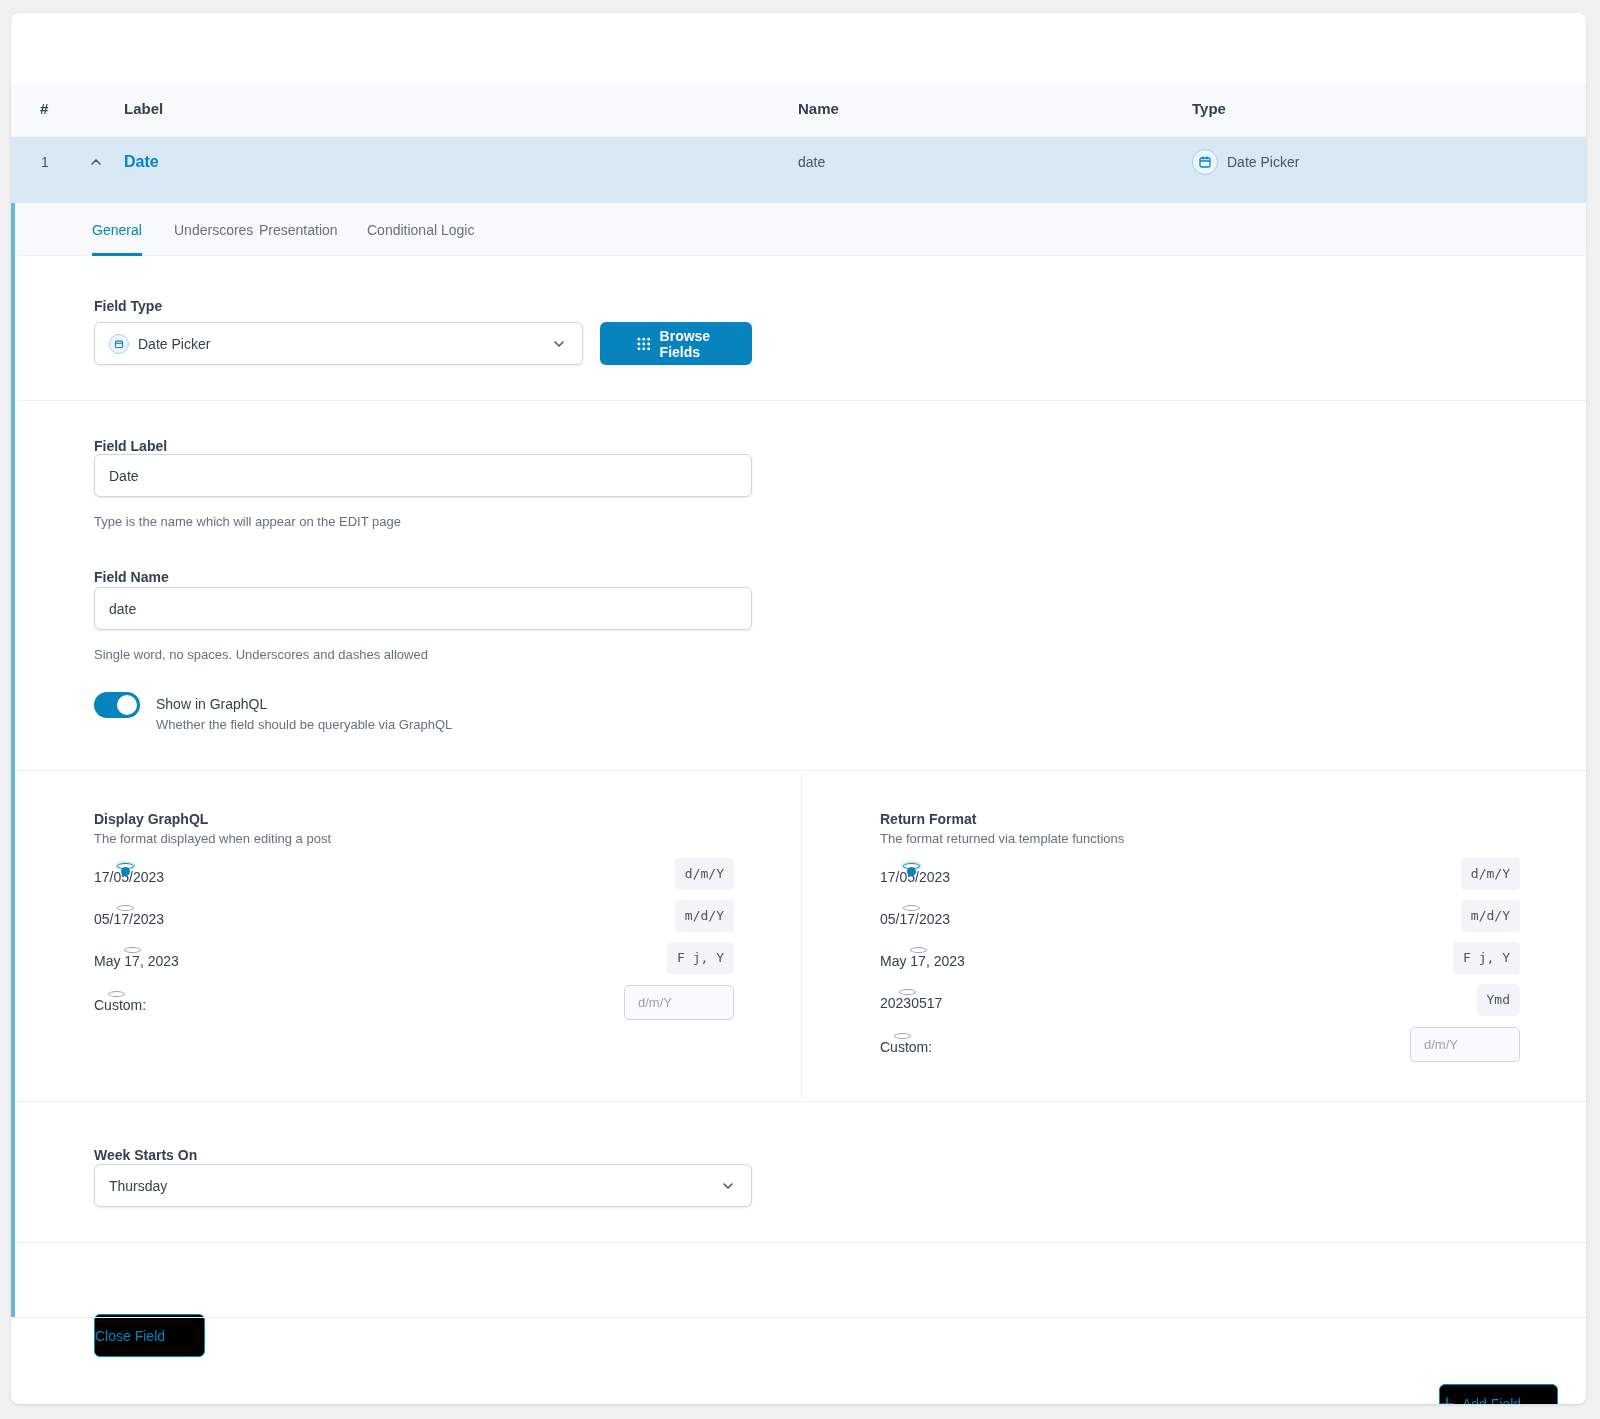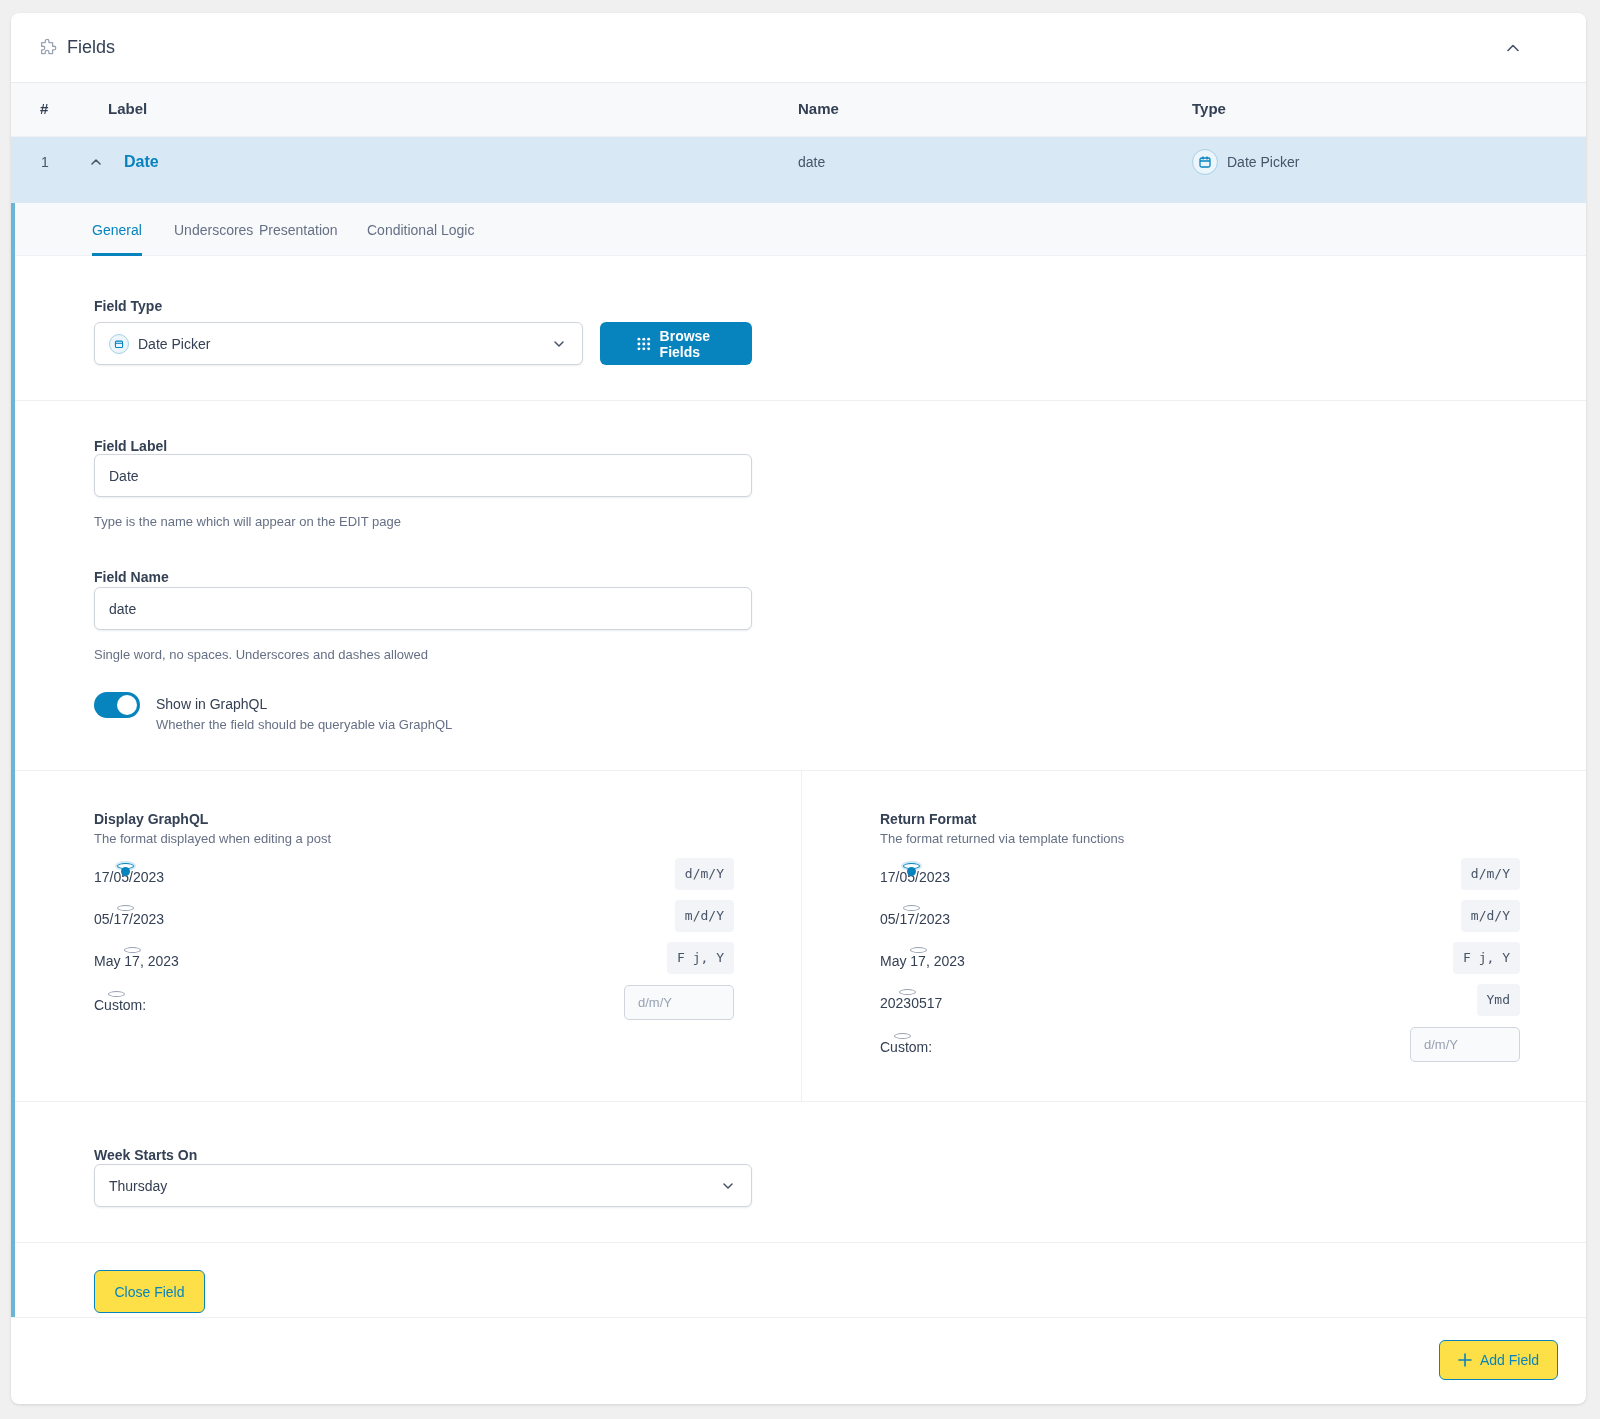--- a/index.html
+++ b/index.html
@@ -25,51 +25,42 @@
   .tab { position: absolute; top: 19px; cursor: pointer; }
   .tab.active { color: #0783be; }
   .tab.active::after { content: ""; position: absolute; left: 0; right: 0; top: 31px; height: 3px; background: #0783be; }
 
   .sec { position: absolute; left: 0; width: 100%; border-bottom: 1px solid #eef0f3; }
   .lbl { position: absolute; font-size: 14px; font-weight: bold; color: #344054; }
   .help { position: absolute; font-size: 13px; color: #667085; }
   .input { position: absolute; height: 43px; background: #fff; border: 1px solid #d0d5dd; border-radius: 6px; box-shadow: 0 1px 2px rgba(16,24,40,0.08); font-size: 14px; color: #344054; padding: 13px 14px; font-family: "Liberation Sans", sans-serif; }
   .select-chev { position: absolute; width: 14px; height: 14px; }
   .btn-primary { position: absolute; background: #0783be; color: #fff; border-radius: 6px; font-size: 14px; font-weight: bold; display: flex; align-items: center; justify-content: center; gap: 8px; cursor: pointer; padding-left: 36px; }
-  .btn-outline { position: absolute; background: #fde047; color: #0783be; border: 1px solid #0783be; border-radius: 6px; font-size: 14px; display: flex; align-items: center; justify-content: center; gap: 8px; cursor: pointer; }
+  .btn-outline { position: absolute; background: #000000; color: #0783be; border: 1px solid #0783be; border-radius: 6px; font-size: 14px; display: flex; align-items: center; gap: 8px; cursor: pointer; margin-top: 44px; }
 
   .toggle { position: absolute; width: 46px; height: 26px; background: #0783be; border-radius: 13px; cursor: pointer; }
   .toggle::after { content: ""; position: absolute; right: 3px; top: 3px; width: 20px; height: 20px; border-radius: 50%; background: #fff; }
 
   .radio-row { position: absolute; left: 0; height: 22px; font-size: 14px; color: #344054; display: flex; align-items: center; cursor: pointer; flex-direction: column; }
   .radio { width: 17px; height: 17px; border-radius: 50%; border: 1px solid #98a2b3; background: #fff; margin-right: 8px; position: relative; }
   .radio.checked { border-color: #0783be; box-shadow: 0 0 0 2px #d0e9f5; }
   .radio.checked::after { content: ""; position: absolute; left: 3px; top: 3px; width: 9px; height: 9px; border-radius: 50%; background: #0783be; }
   .code { position: absolute; height: 32px; padding: 0 10px; background: #f2f4f7; border-radius: 4px; font-family: "DejaVu Sans Mono", monospace; font-size: 13px; color: #475467; line-height: 32px; white-space: pre; }
   .custom-input { position: absolute; width: 110px; height: 35px; background: #f9fafb; border: 1px solid #d0d5dd; border-radius: 5px; font-size: 13px; color: #98a2b3; padding: 9px 13px; font-family: "Liberation Sans", sans-serif; }
   .custom-input::placeholder { color: #98a2b3; }
   .vdivider { position: absolute; left: 786px; top: 0; width: 1px; height: 100%; background: #eef0f3; }
 </style>
 </head>
 <body>
 
 <div class="card">
-  <div class="card-header">
-    <svg class="puzzle" viewBox="0 0 24 24" fill="none" stroke="#98a2b3" stroke-width="1.4" stroke-linejoin="round">
-      <path d="M9 3.5a2 2 0 0 1 4 0V5h4v4h1.5a2 2 0 0 1 0 4H17v4h-4v-1.5a2 2 0 0 0-4 0V17H5v-4h1.5a2 2 0 0 0 0-4H5V5h4V3.5z"></path>
-    </svg>
-    <span class="title">Fields</span>
-    <svg class="collapse" viewBox="0 0 18 18" fill="none" stroke="#475467" stroke-width="1.6" stroke-linecap="round" stroke-linejoin="round">
-        <path d="M4 11.5l5-5 5 5"></path>
-      </svg>
-  </div>
 
   <div class="thead">
     <span style="left:29px">#</span>
-    <span style="left:97px">Label</span>
+    <span style="left:113px">Label</span>
     <span style="left:787px">Name</span>
     <span style="left:1181px">Type</span>
   </div>
 
   <div class="row">
     <span class="num">1</span>
     <svg class="chev" viewBox="0 0 14 14" fill="none" stroke="#475467" stroke-width="1.5" stroke-linecap="round" stroke-linejoin="round">
         <path d="M3 9l4-4 4 4"></path>
       </svg>
     <span class="label">Date</span>

